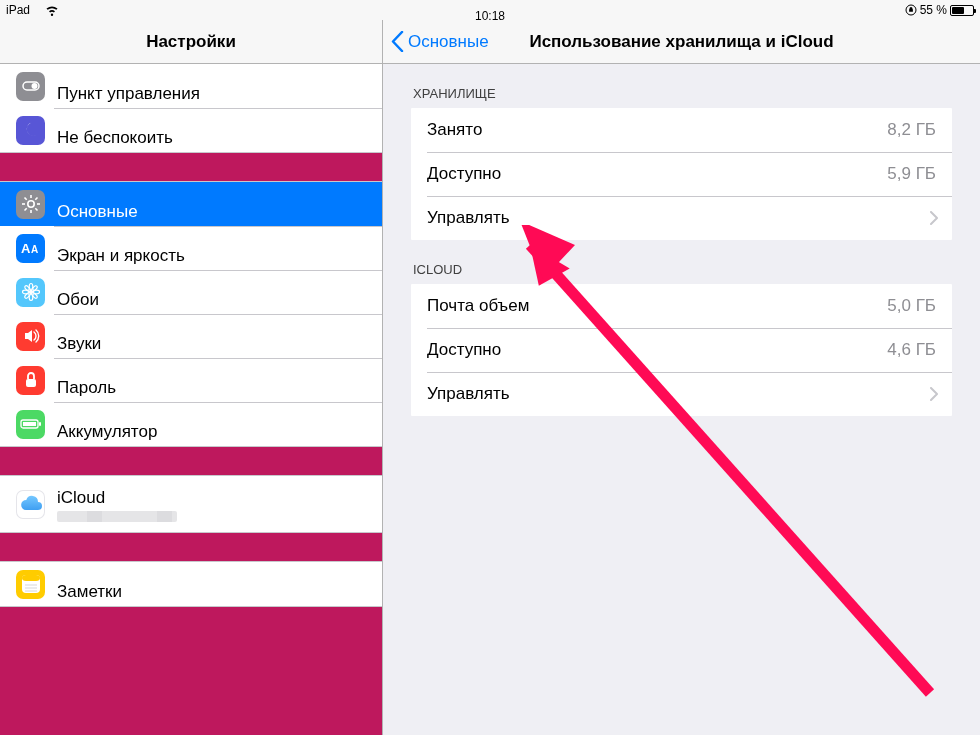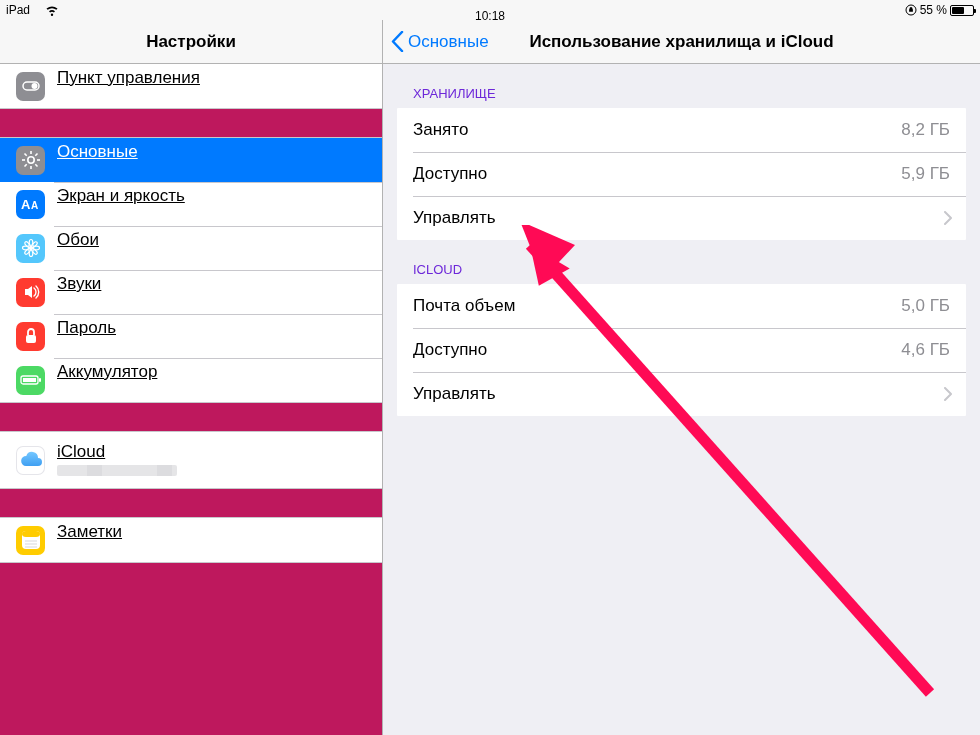--- a/index.html
+++ b/index.html
@@ -80,21 +80,21 @@
     height: 100%;
     gap: 4px;
   }
   .nav-back svg { display:block; }
   .nav-back span { }
 
   
   .scroll { overflow:hidden; flex:1; }
   .group-header {
     font-size: 13px;
-    color: #6d28d9;
+    color: #404040;
     text-transform: uppercase;
     padding: 22px 16px 7px 16px;
     letter-spacing: 0;
   }
   .list {
     background: #fff;
     border-top: 1px solid #c8c7cc;
     border-bottom: 1px solid #c8c7cc;
   }
   .row {
@@ -120,21 +120,21 @@
     height: 29px;
     border-radius: 7px;
     margin-right: 12px;
     display: flex;
     align-items: center;
     justify-content: center;
     flex-shrink: 0;
     color: #fff;
   }
   .row .label { font-size: 17px; }
-  .row .textcol { display:flex; flex-direction:column; justify-content:flex-start; min-height:44px; padding: 4px 0; text-decoration: underline;}
+  .row .textcol { display:flex; flex-direction:column; justify-content:flex-end; min-height:44px; padding: 4px 0;}
   .row .value {
     margin-left: auto;
     font-size: 17px;
     color: #8e8e93;
     padding-right: 16px;
   }
   .row .chev {
     margin-left: auto;
     color: #c7c7cc;
     padding-right: 14px;
@@ -156,21 +156,21 @@
     background: repeating-linear-gradient(90deg,#e5e5e7 0 30px,#dcdcdf 30px 45px,#e5e5e7 45px 70px);
     border-radius:2px;
     margin-top:3px;
   }
 
   
   .gap { height: 28px; }
 
   
   .detail .list {
-    margin: 0 14px;
+    margin: 0 28px;
     border-radius: 1px;
     overflow: hidden;
     border: 0;
   }
   .detail .group-header { padding-left: 30px; }
 
   
   .arrow-overlay {
     position: absolute;
     left: 485px;
@@ -219,20 +219,31 @@
             <span class="icon" style="background:#8e8e93;">
               <svg width="20" height="20" viewBox="0 0 20 20">
                 <rect x="2" y="6" width="16" height="8" rx="4" fill="none" stroke="#fff" stroke-width="1.5"></rect>
                 <circle cx="13.5" cy="10" r="3" fill="#fff"></circle>
               </svg>
             </span>
             <div class="textcol">
               <span class="label">Пункт управления</span>
             </div>
           </div>
+          <div class="row">
+            <span class="sep"></span>
+            <span class="icon" style="background:#5856d6;">
+              <svg width="18" height="18" viewBox="0 0 18 18">
+                <path d="M12 2a7 7 0 100 14 7 7 0 01-2-13.7A7 7 0 0012 2z" fill="#fff" transform="rotate(-20 9 9)"></path>
+              </svg>
+            </span>
+            <div class="textcol">
+              <span class="label">Не беспокоить</span>
+            </div>
+          </div>
         </div>
         <div class="gap"></div>
         <div class="list">
           <div class="row selected">
             <span class="icon" style="background:#8e8e93;">
               <svg width="20" height="20" viewBox="0 0 20 20">
                 <circle cx="10" cy="10" r="3.2" fill="none" stroke="#fff" stroke-width="1.6"></circle>
                 <g stroke="#fff" stroke-width="1.6">
                   <line x1="10" y1="1" x2="10" y2="4"></line>
                   <line x1="10" y1="16" x2="10" y2="19"></line>

